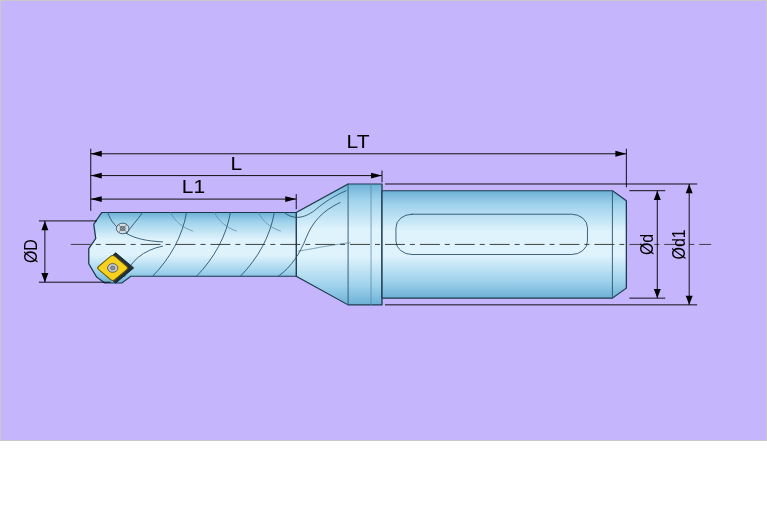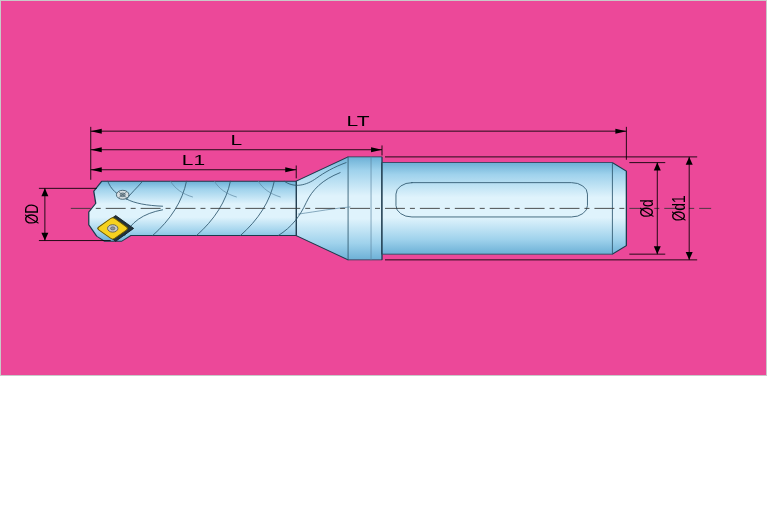--- a/index.html
+++ b/index.html
@@ -1,18 +1,18 @@
 <!DOCTYPE html>
 <html><head>
 <meta charset="utf-8">
 <style>
   html,body{margin:0;padding:0;background:#ffffff;}
   #stage{
-    width:767px;height:376px;box-sizing:border-box;
-    border:1px solid #c9c9c9;background:#ec4899;position:relative;overflow:hidden;
+    width:767px;height:441px;box-sizing:border-box;
+    border:1px solid #c9c9c9;background:#c4b5fd;position:relative;overflow:hidden;
   }
   svg{display:block;width:100%;height:100%;}
   text{
     font-family:"Liberation Sans","DejaVu Sans",sans-serif;
     fill:#000;
   }
   .dimtext{font-size:21px;}
   .dimtext-sm{font-size:19px;}
   .part{stroke:#1d3a4d;stroke-width:1.3;stroke-linejoin:round;}
   .detail{fill:none;stroke:#2e566e;stroke-width:1;stroke-linecap:round;}

